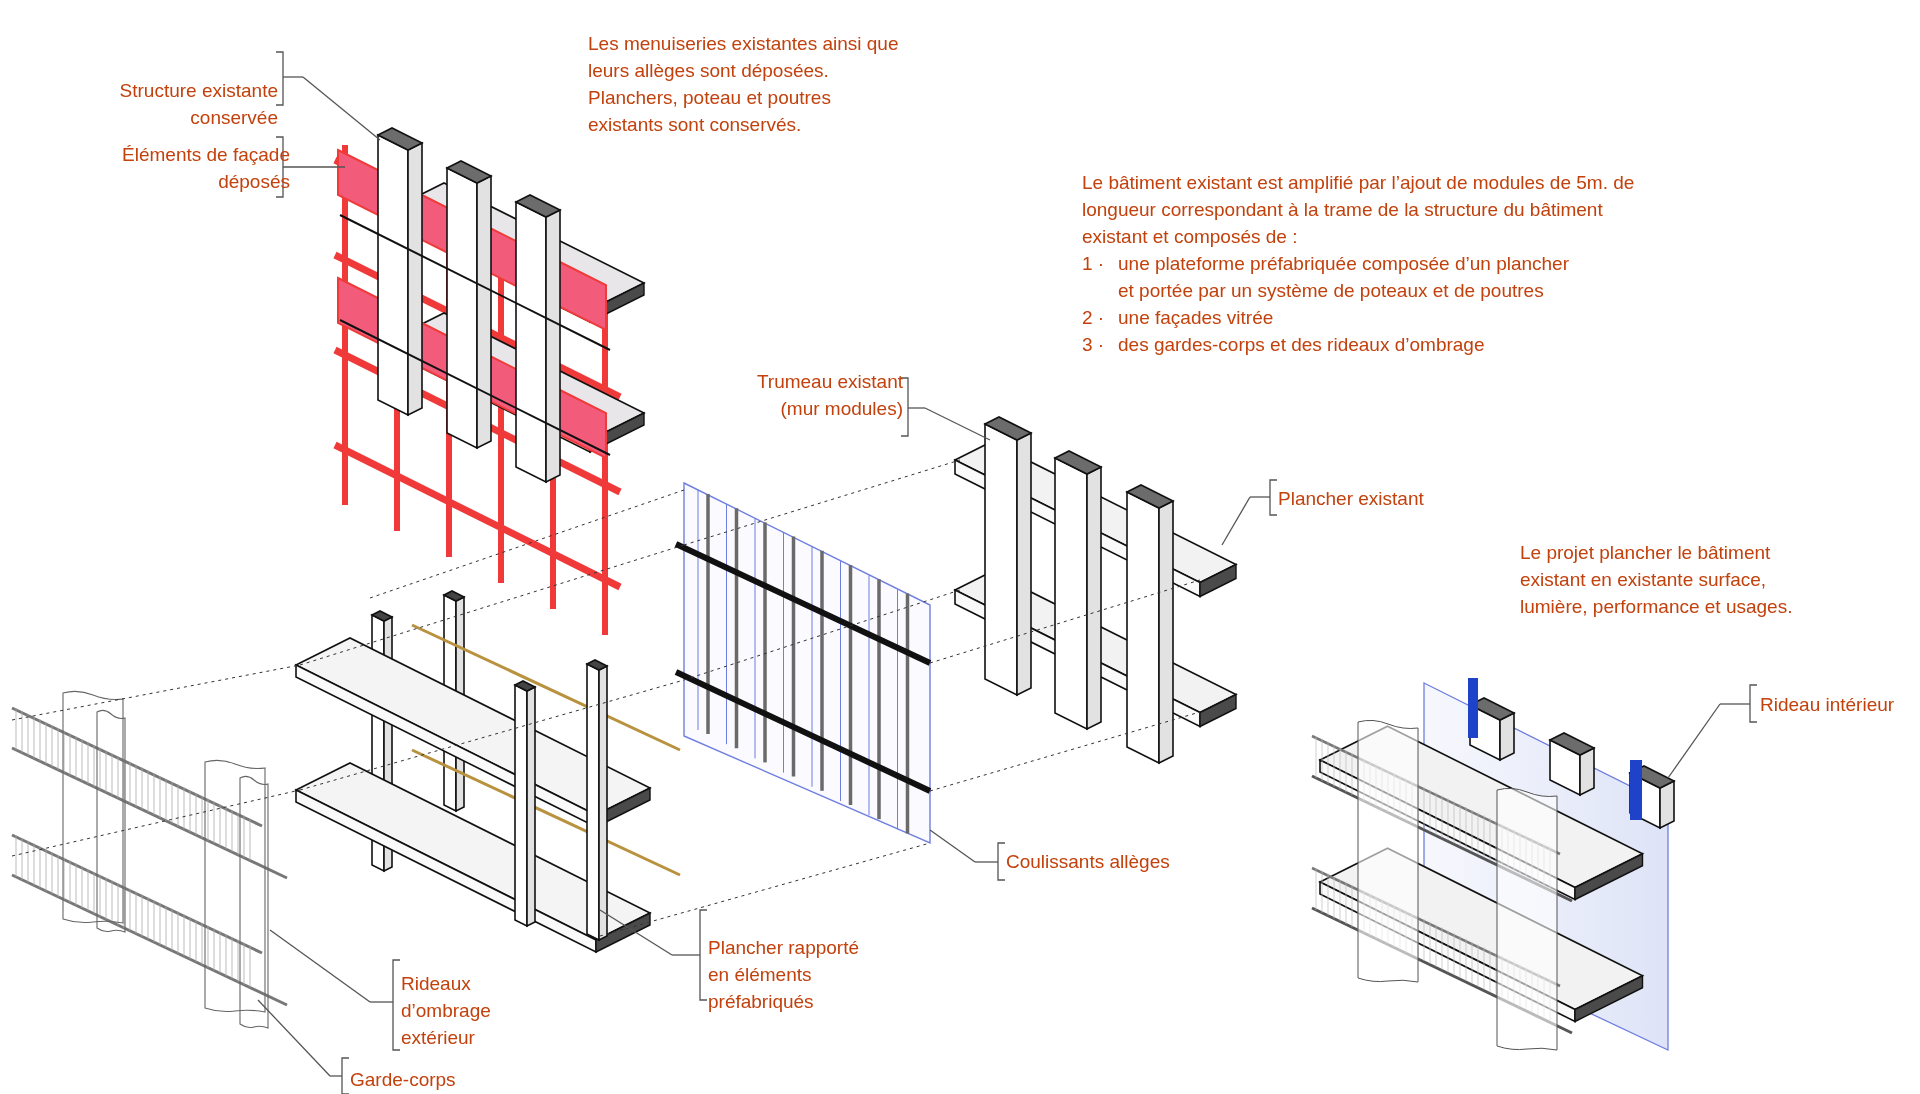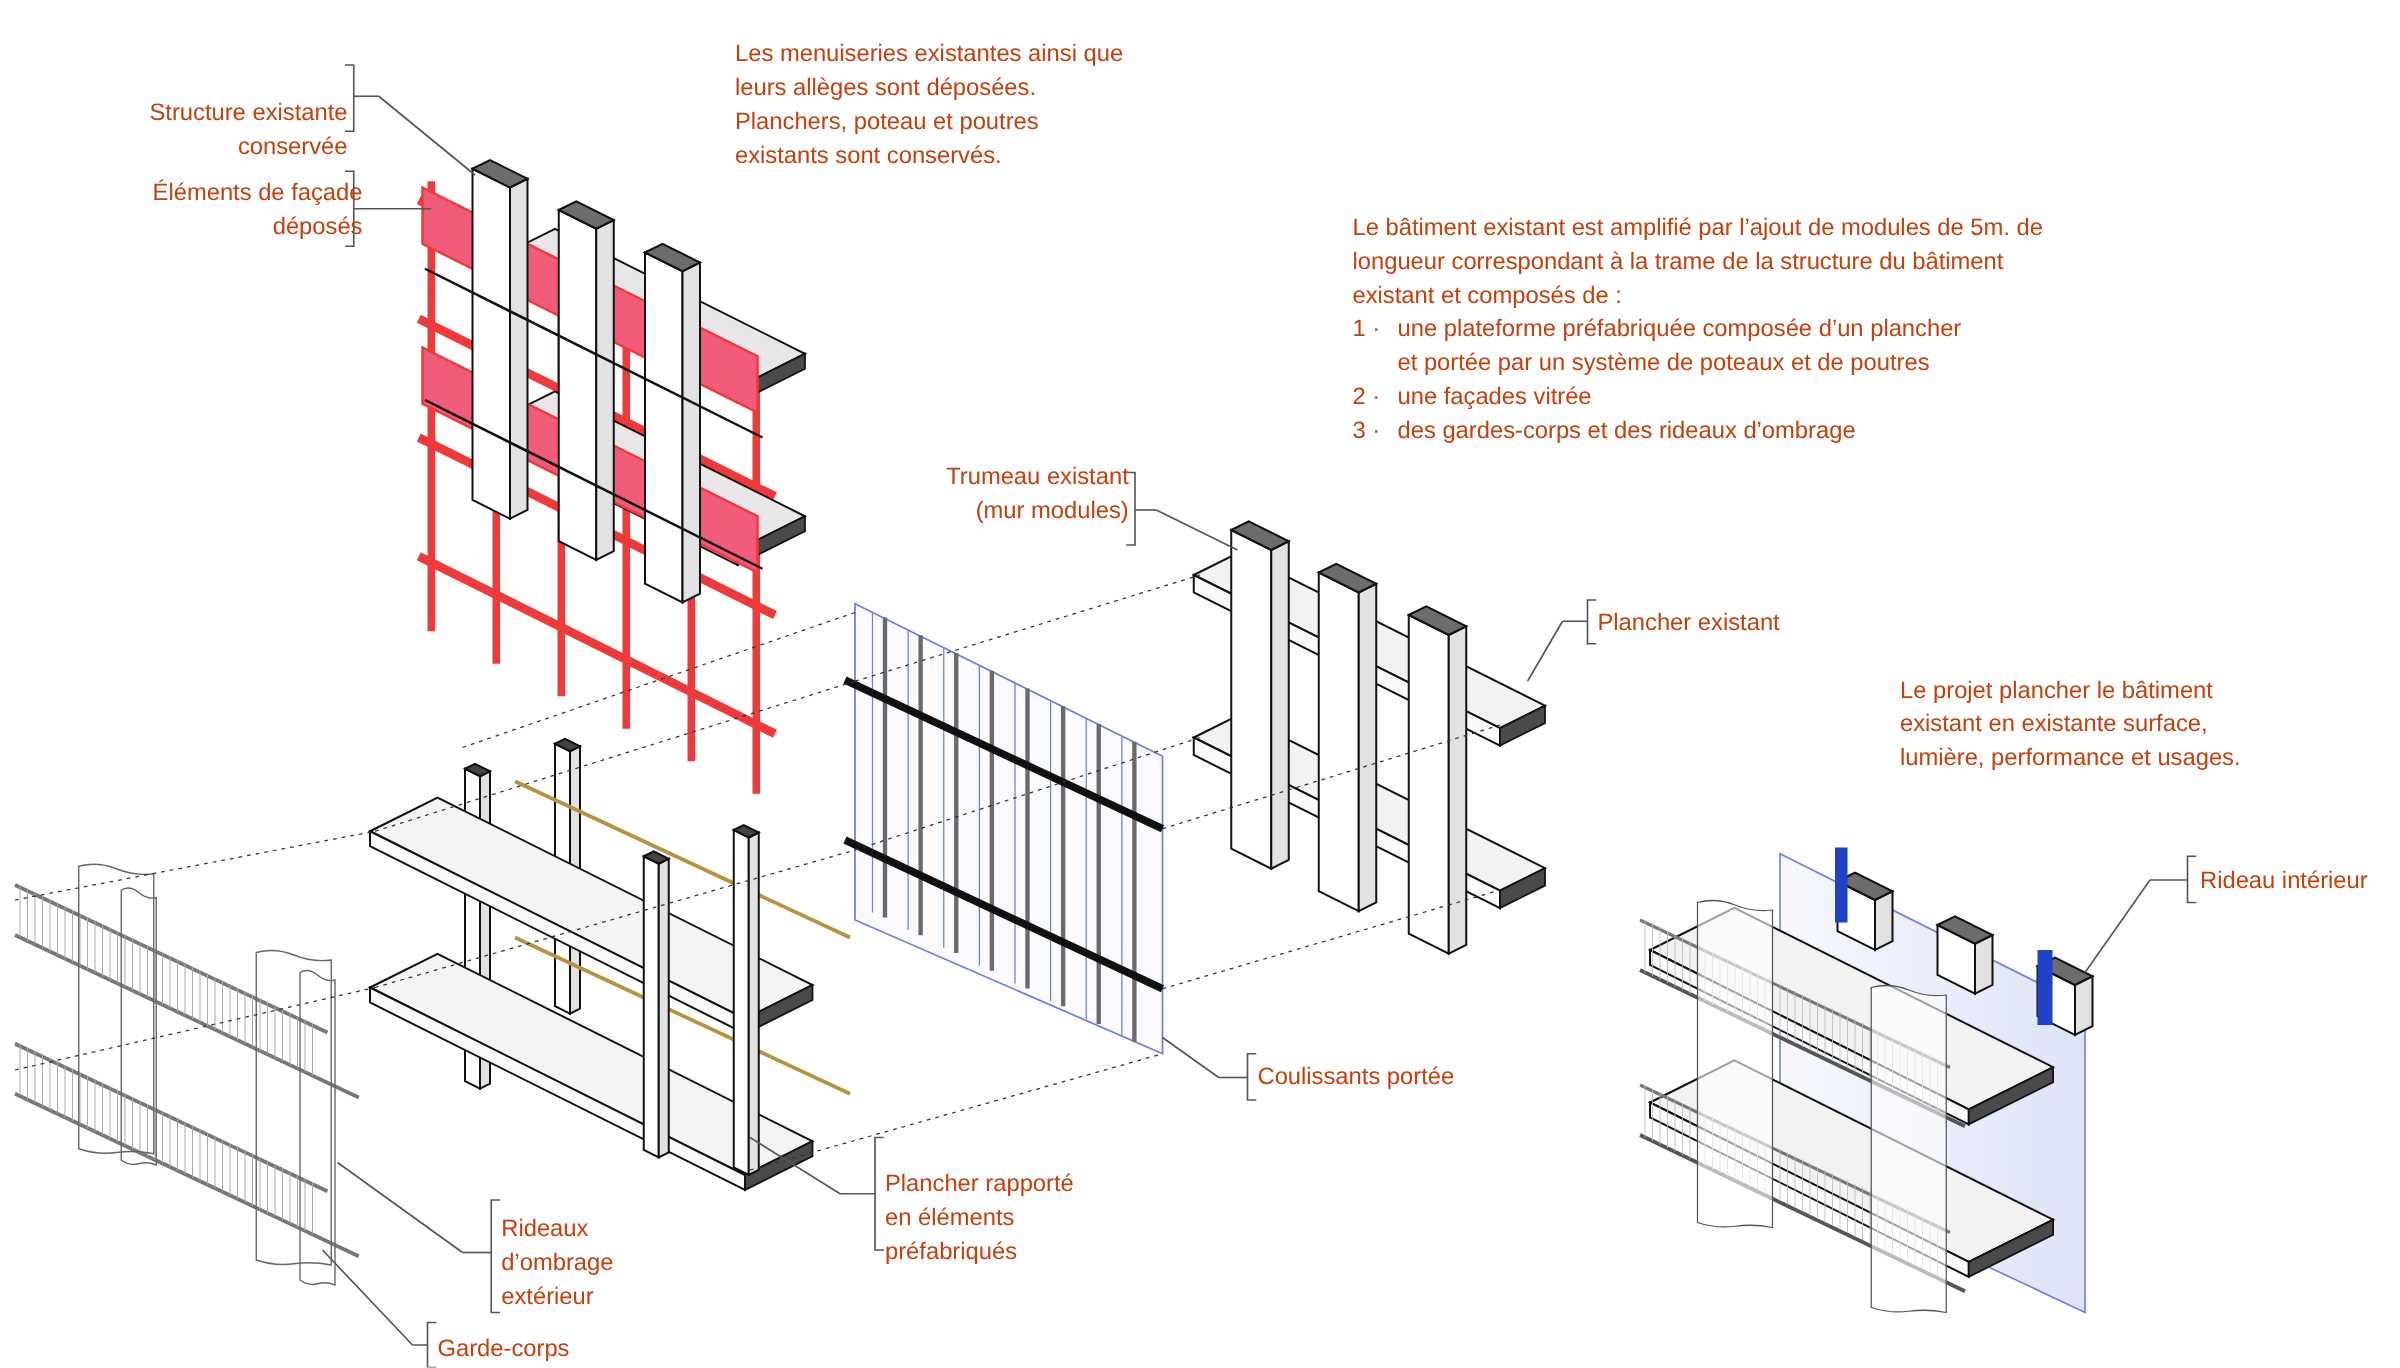--- a/index.html
+++ b/index.html
@@ -412,21 +412,21 @@
 </div>
 <div class="txt" style="left:1520px; top:539px;">
   <div>Le projet plancher le bâtiment</div>
   <div>existant en existante surface,</div>
   <div>lumière, performance et usages.</div>
 </div>
 <div class="txt" style="left:1760px; top:691px;">
   <div>Rideau intérieur</div>
 </div>
 <div class="txt" style="left:1006px; top:848px;">
-  <div>Coulissants portée</div>
+  <div>Coulissants allèges</div>
 </div>
 <div class="txt" style="left:708px; top:914px;margin-top:20px;">
   <div>Plancher rapporté</div>
   <div>en éléments</div>
   <div>préfabriqués</div>
 </div>
 <div class="txt" style="left:401px; top:970px;">
   <div>Rideaux</div>
   <div>d’ombrage</div>
   <div>extérieur</div>

